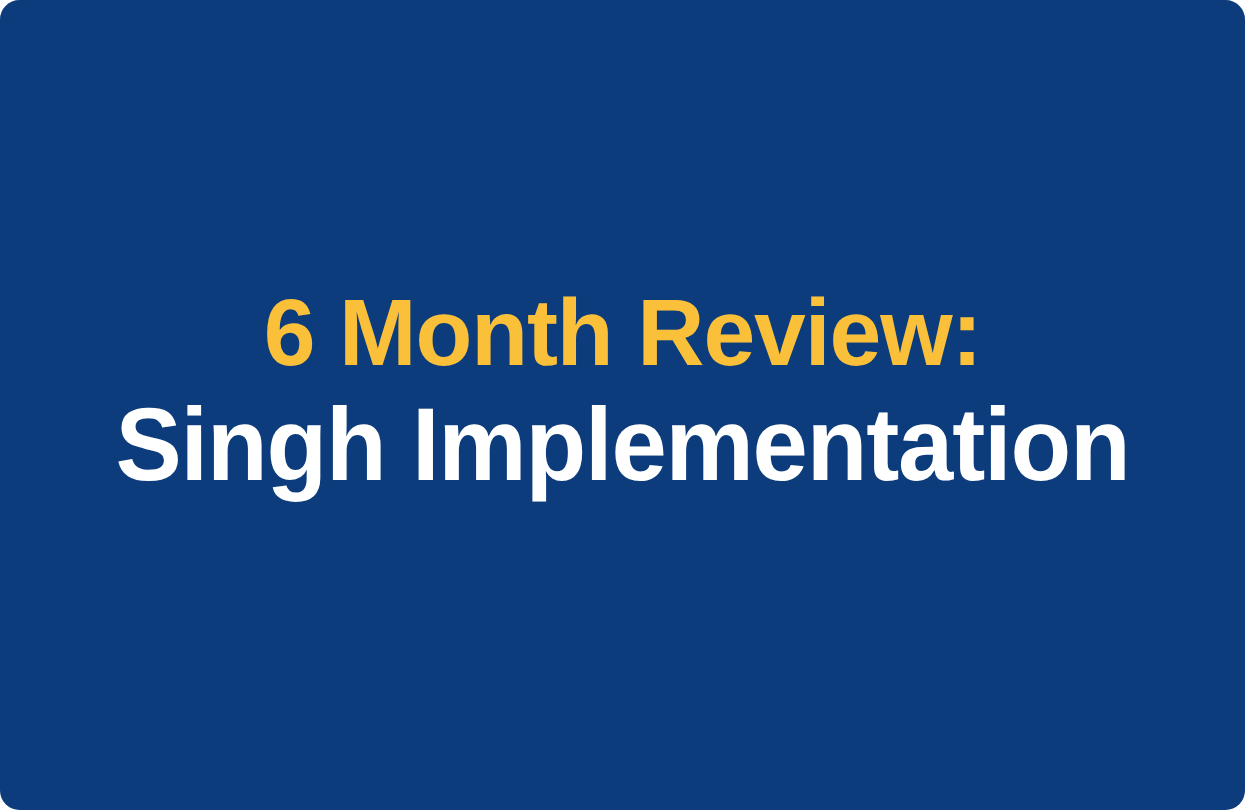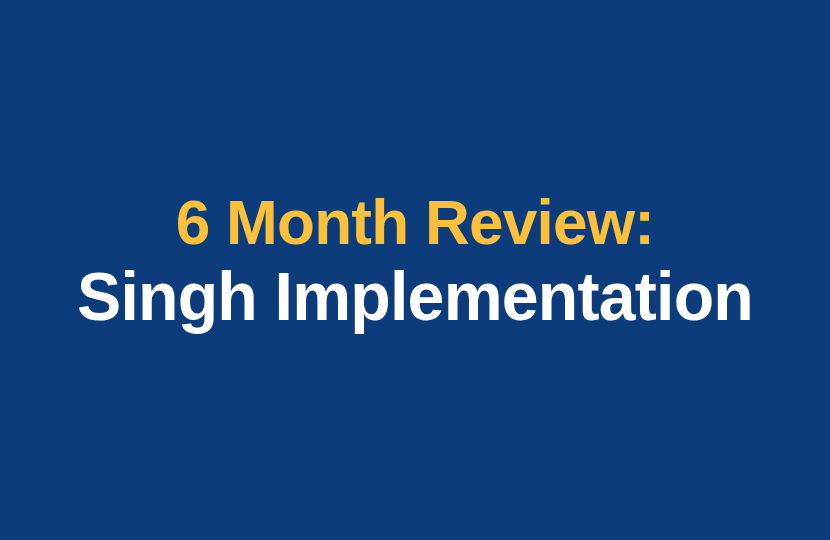--- a/index.html
+++ b/index.html
@@ -18,20 +18,21 @@
   #slide {
     position: relative;
     width: 830px;
     height: 540px;
     background: #0C3C7C;
     box-sizing: border-box;
     display: flex;
     flex-direction: column;
     align-items: center;
     justify-content: center;
+    border-radius: 13px;
   }
 
   
   #title-block {
     position: absolute;
     left: 0;
     right: 0;
     top: 186px;
     text-align: center;
     line-height: 1;

